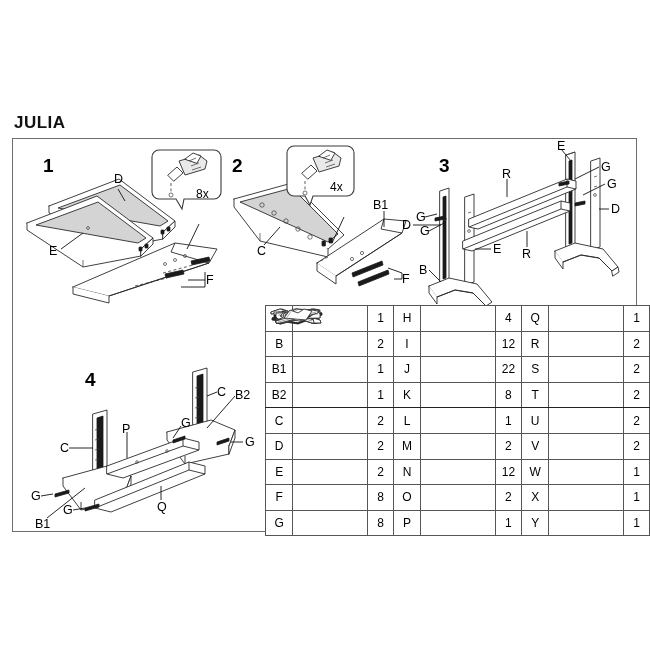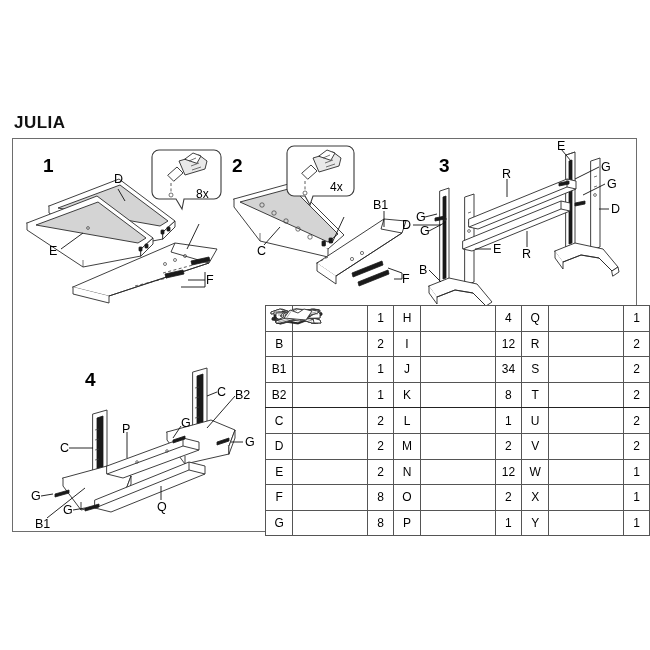--- a/index.html
+++ b/index.html
@@ -415,21 +415,21 @@
           </svg>
         </td>
         <td class="c-qty">1</td>
         <td class="c-code c-gapL">J</td>
         <td class="c-pic">
           <svg class="pic" width="62" height="19" viewBox="0 0 62 19">
             <rect x="12" y="6.4" width="38" height="6.4" rx="2.6" style="fill:#222;stroke:#222;stroke-width:.8"></rect>
                 <path style="fill:none;stroke:#999;stroke-width:.7" d="M18,8 h26 M18,11 h26"></path>
           </svg>
         </td>
-        <td class="c-qty">34</td>
+        <td class="c-qty">22</td>
         <td class="c-code c-gapL">S</td>
         <td class="c-pic">
           <svg class="pic" width="62" height="19" viewBox="0 0 62 19">
             <path style="fill:#fff;stroke:#333;stroke-width:.9;stroke-linejoin:round" d="M12,15 L48,4 L52,5 L52,6.6 L15,17 L12,16.4 Z"></path>
                 <path style="fill:none;stroke:#666;stroke-width:.6" d="M14,15.6 L50,5.4"></path>
           </svg>
         </td>
         <td class="c-qty">2</td>
       </tr>
       <tr class="row-sep">

